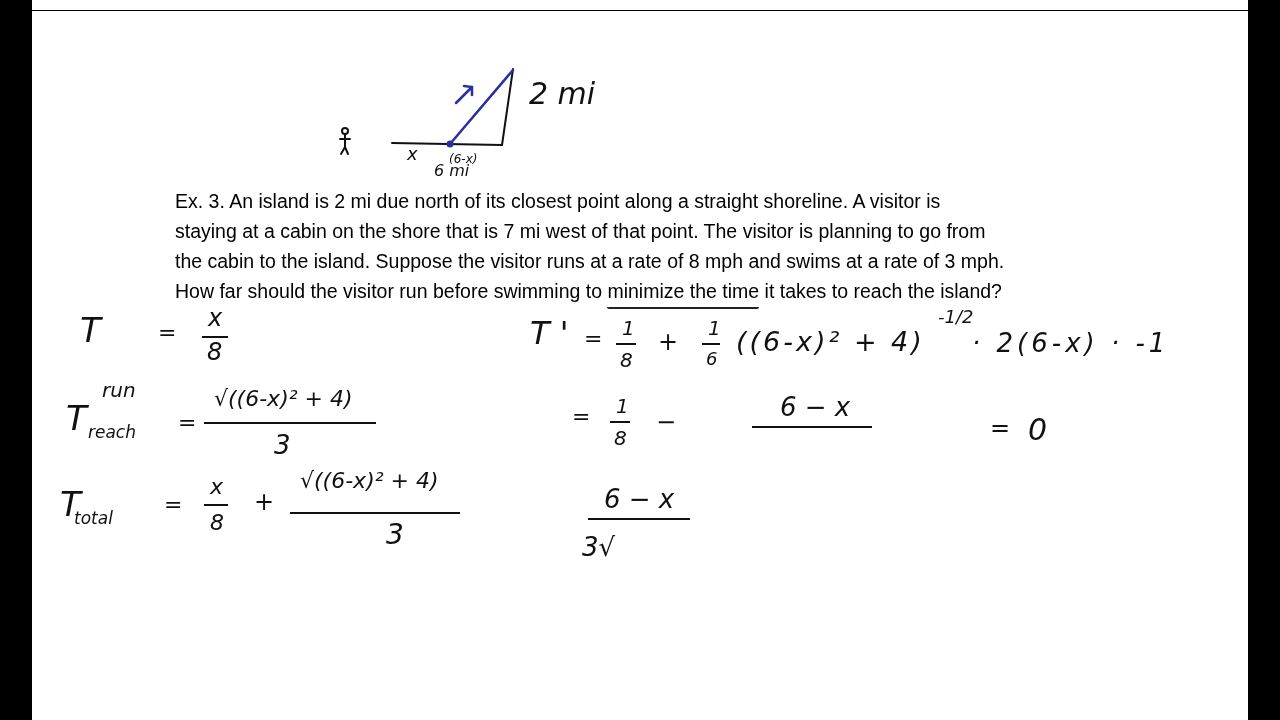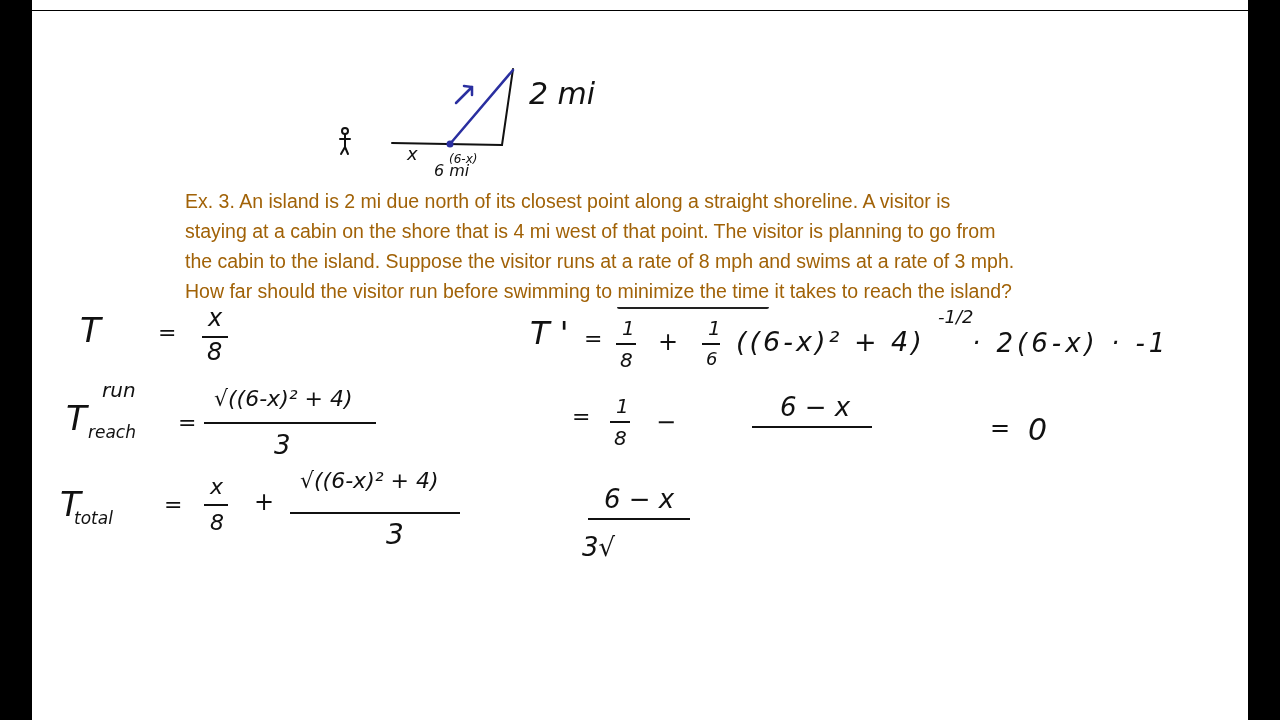--- a/index.html
+++ b/index.html
@@ -1,21 +1,21 @@
 <!DOCTYPE html>
 <html><head>
 <meta charset="utf-8">
 <style>
   html, body { margin:0; padding:0; }
   body { width:1280px; height:720px; position:relative; overflow:hidden; background:#000; }
   .bar-left { position:absolute; left:0; top:0; width:32px; height:720px; background:#000; }
   .bar-right { position:absolute; right:0; top:0; width:32px; height:720px; background:#000; }
   .page { position:absolute; left:32px; top:0; width:1216px; height:720px; background:#fff; }
   .top-rule { position:absolute; left:0; top:10px; width:1216px; height:1px; background:#000; }
-  .problem { position:absolute; left:143px; top:186px; width:960px; font-family:"Liberation Sans", sans-serif; font-size:19.5px; line-height:30px; color:#a16207;margin-left:10px; }
+  .problem { position:absolute; left:143px; top:186px; width:960px; font-family:"Liberation Sans", sans-serif; font-size:19.5px; line-height:30px; color:#000000; }
   .problem .line { white-space:nowrap; display:block; }
   .underline { display:inline-block; border-bottom:2px solid #222; padding-bottom:1px; border-radius:0 0 2px 2px; }
   .hand { position:absolute; font-family:"DejaVu Sans", sans-serif; font-style:italic; color:#111; }
   svg { position:absolute; left:0; top:0; overflow:visible; }
   .ink { stroke:#111; stroke-width:2; fill:none; stroke-linecap:round; stroke-linejoin:round; }
   .blue { stroke:#2a2fa0; stroke-width:2.5; fill:none; stroke-linecap:round; }
 </style>
 </head>
 <body>
 
@@ -42,21 +42,21 @@
     <path class="blue" d="M424 103 L440 87 M432 86 L440 87 L440 95"></path>
   </svg>
 
   <div class="hand" style="left:497px;top:76px;font-size:30px;">2 mi</div>
   <div class="hand" style="left:375px;top:143px;font-size:18px;">x</div>
   <div class="hand" style="left:417px;top:152px;font-size:12px;">(6-x)</div>
   <div class="hand" style="left:402px;top:161px;font-size:16px;">6 mi</div>
 
   <div class="problem">
     <span class="line">Ex. 3.  An island is 2 mi due north of its closest point along a straight shoreline. A visitor is</span>
-    <span class="line">staying at a cabin on the shore that is 4 mi west of that point. The visitor is planning to go from</span>
+    <span class="line">staying at a cabin on the shore that is 7 mi west of that point. The visitor is planning to go from</span>
     <span class="line">the cabin to the island. Suppose the visitor runs at a rate of 8 mph and swims at a rate of 3 mph.</span>
     <span class="line"><span>How far should the visitor run before swimming to </span><span class="underline">minimize the time</span><span> it takes to reach the island?</span></span>
   </div>
 
   <div class="hand" style="left:48px;top:310px;font-size:34px;">T</div>
   <div class="hand" style="left:70px;top:332px;font-size:20px;margin-top:46px;">run</div>
   <div class="hand" style="left:126px;top:320px;font-size:22px;">=</div>
   <div class="hand" style="left:176px;top:304px;font-size:24px;">x</div>
   <div style="position:absolute;left:170px;top:336px;width:26px;height:2px;background:#111;"></div>
   <div class="hand" style="left:175px;top:338px;font-size:24px;">8</div>

